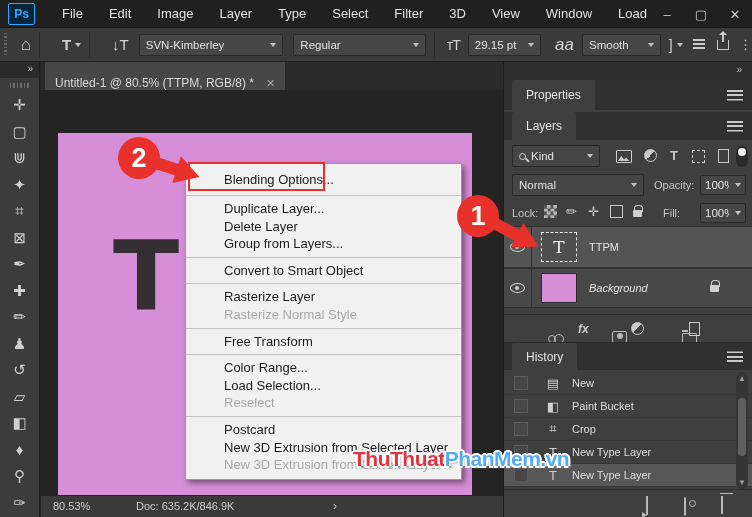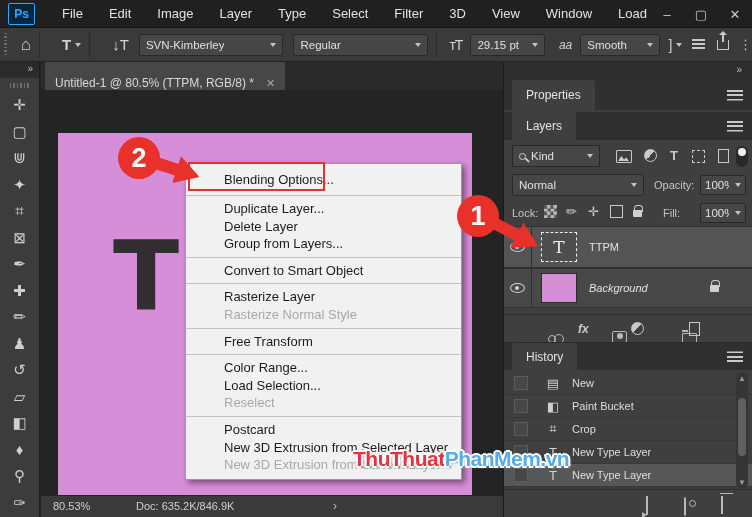--- a/index.html
+++ b/index.html
@@ -31,21 +31,21 @@
   .dd { display:flex; align-items:center; background:#464646; border:1px solid #282828; border-radius:2px;
         height:22px; padding:0 6px; color:#e0e0e0; }
   .dd .lbl { flex:1; font-size:11.5px; white-space:nowrap; overflow:hidden; }
   .dd .chev { width:0; height:0; border-left:3.5px solid transparent; border-right:3.5px solid transparent;
               border-top:4px solid #c4c4c4; margin-left:6px; }
   .dd-font { width:148px; margin-left:10px;gap:40px; }
   .dd-style { width:142px; margin-left:10px; }
   .dd-size { width:78px; margin-left:8px; }
   .dd-aa { width:84px; margin-left:8px; }
   .tt-icon { font-size:14px; letter-spacing:-1px; }
-  .aa-icon { font-size:12px; font-style:italic; }
+  .aa-icon { font-size:17px; font-style:italic; }
   .bracket { color:#cfcfcf; font-size:14px; margin-left:8px; }
   .barsicon { width:13px; height:11px; margin-left:10px;
               background:repeating-linear-gradient(#c9c9c9 0 2px, transparent 2px 4.2px); }
   .shareicon { width:13px; height:10px; border:1.5px solid #c9c9c9; border-top:none; margin-left:12px; position:relative; }
   .shareicon::before { content:''; position:absolute; left:4.2px; top:-7px; width:2px; height:9px; background:#c9c9c9; }
   .shareicon::after { content:''; position:absolute; left:1.2px; top:-9px; width:0; height:0;
                       border-left:4px solid transparent; border-right:4px solid transparent; border-bottom:4px solid #c9c9c9; }
   .vdots { color:#c9c9c9; font-size:13px; margin-left:10px; }
 
   

